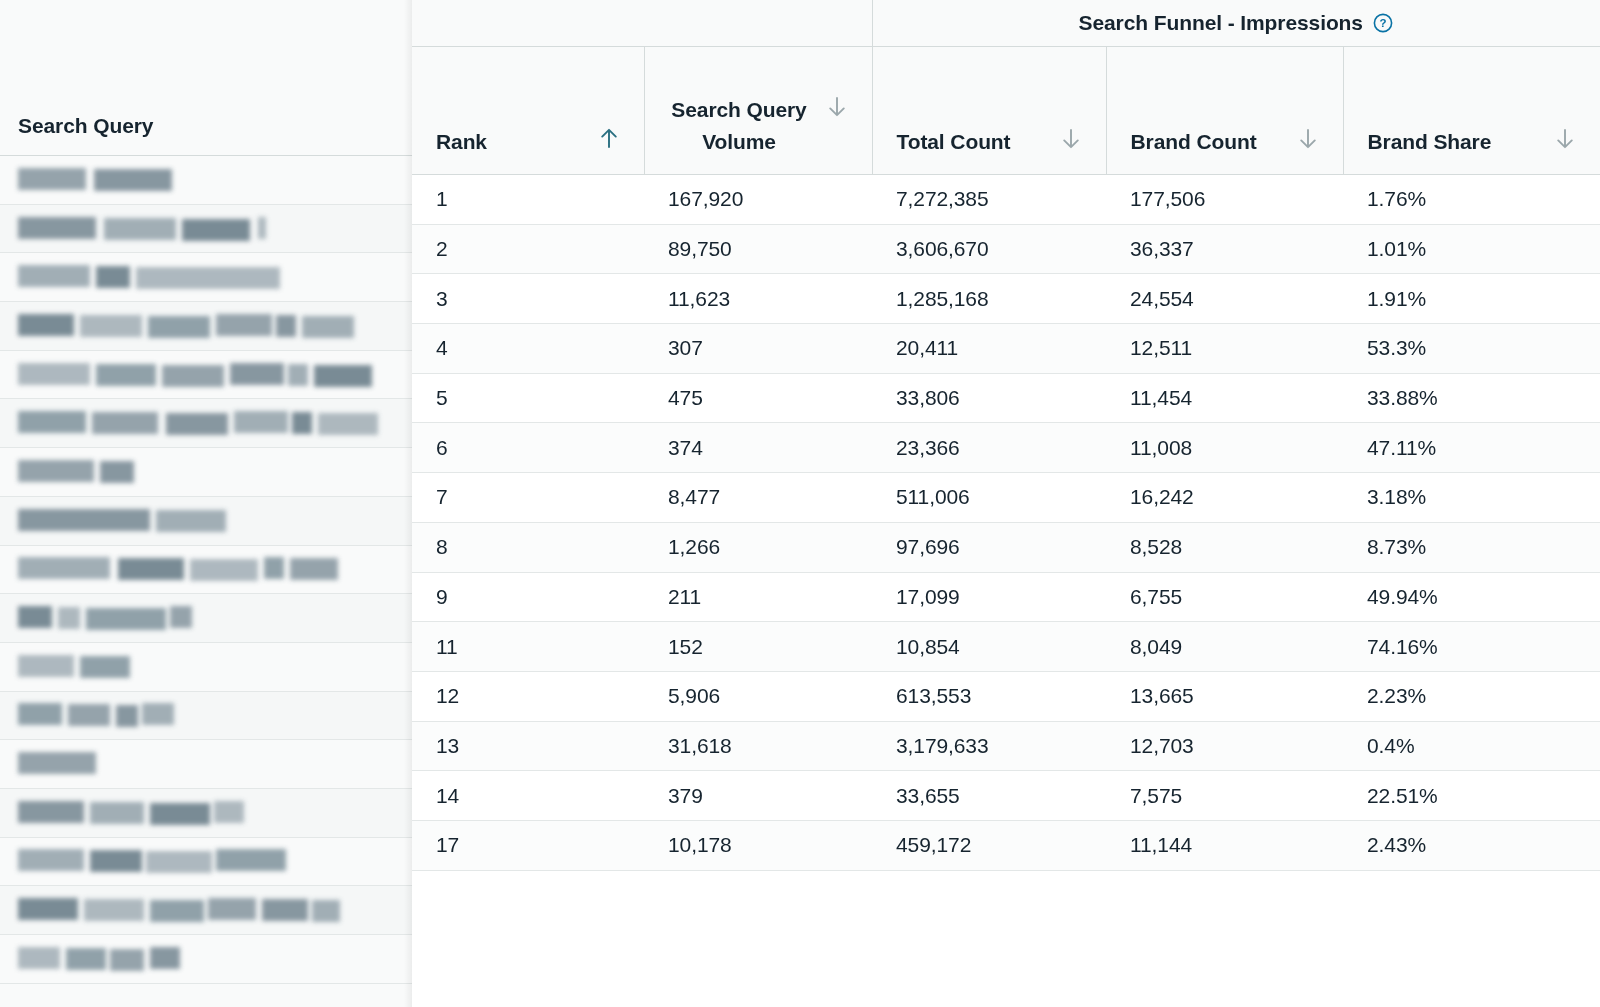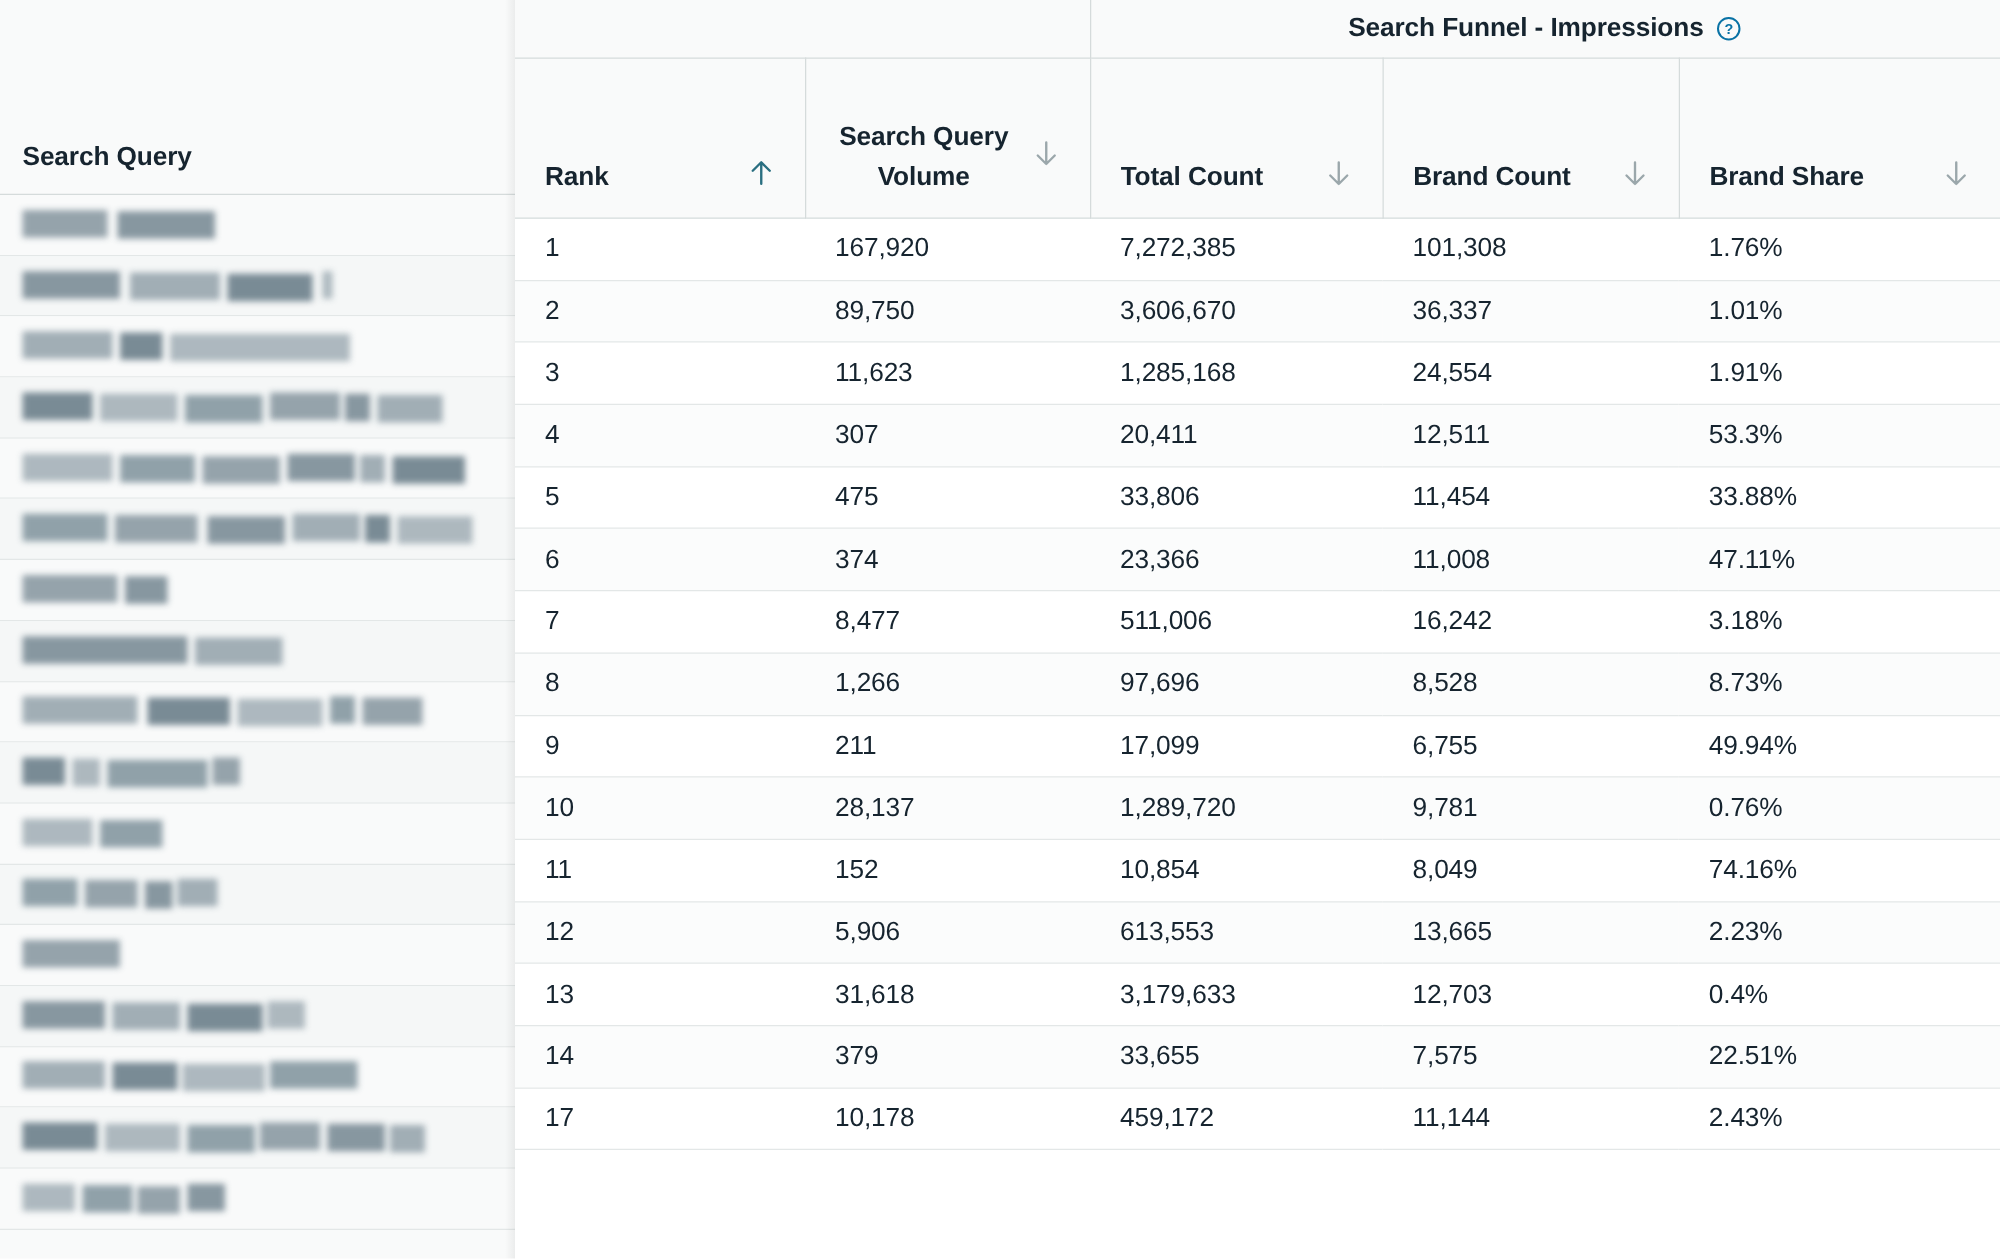--- a/index.html
+++ b/index.html
@@ -103,21 +103,21 @@
   .colrow th{
     height:110px;
     background:#f9fafa;
     border-bottom:1px solid #d5dbdb;
     border-right:1px solid #d5dbdb;
     vertical-align:bottom;
     padding:0 0 17px 0;
   }
   .colrow th:last-child{border-right:none;}
   .th-inner{
-    display:flex;align-items:center;justify-content:space-between;
+    display:flex;align-items:flex-start;justify-content:space-between;
     padding:0 24px 0 24px;
     gap:16px;
   }
   .th-label{
     font-size:21px;font-weight:bold;color:#16242f;
     line-height:1.5;letter-spacing:-0.1px;
   }
   .sort-ico{flex:0 0 auto;margin-bottom:1px;}
 
   tbody td{
@@ -342,21 +342,21 @@
                   </svg></span>
               </div>
             </th>
           </tr>
       </thead>
       <tbody id="grid-body">
           <tr>
             <td>1</td>
             <td>167,920</td>
             <td>7,272,385</td>
-            <td>101,308</td>
+            <td>177,506</td>
             <td>1.76%</td>
           </tr>
           <tr>
             <td>2</td>
             <td>89,750</td>
             <td>3,606,670</td>
             <td>36,337</td>
             <td>1.01%</td>
           </tr>
           <tr>
@@ -402,27 +402,20 @@
             <td>8.73%</td>
           </tr>
           <tr>
             <td>9</td>
             <td>211</td>
             <td>17,099</td>
             <td>6,755</td>
             <td>49.94%</td>
           </tr>
           <tr>
-            <td>10</td>
-            <td>28,137</td>
-            <td>1,289,720</td>
-            <td>9,781</td>
-            <td>0.76%</td>
-          </tr>
-          <tr>
             <td>11</td>
             <td>152</td>
             <td>10,854</td>
             <td>8,049</td>
             <td>74.16%</td>
           </tr>
           <tr>
             <td>12</td>
             <td>5,906</td>
             <td>613,553</td>

